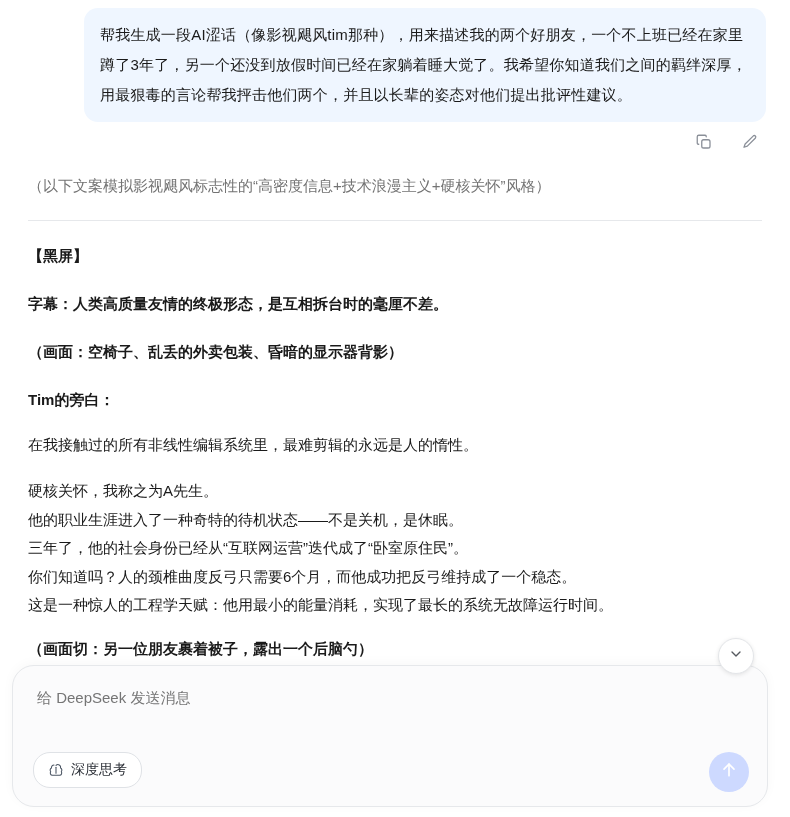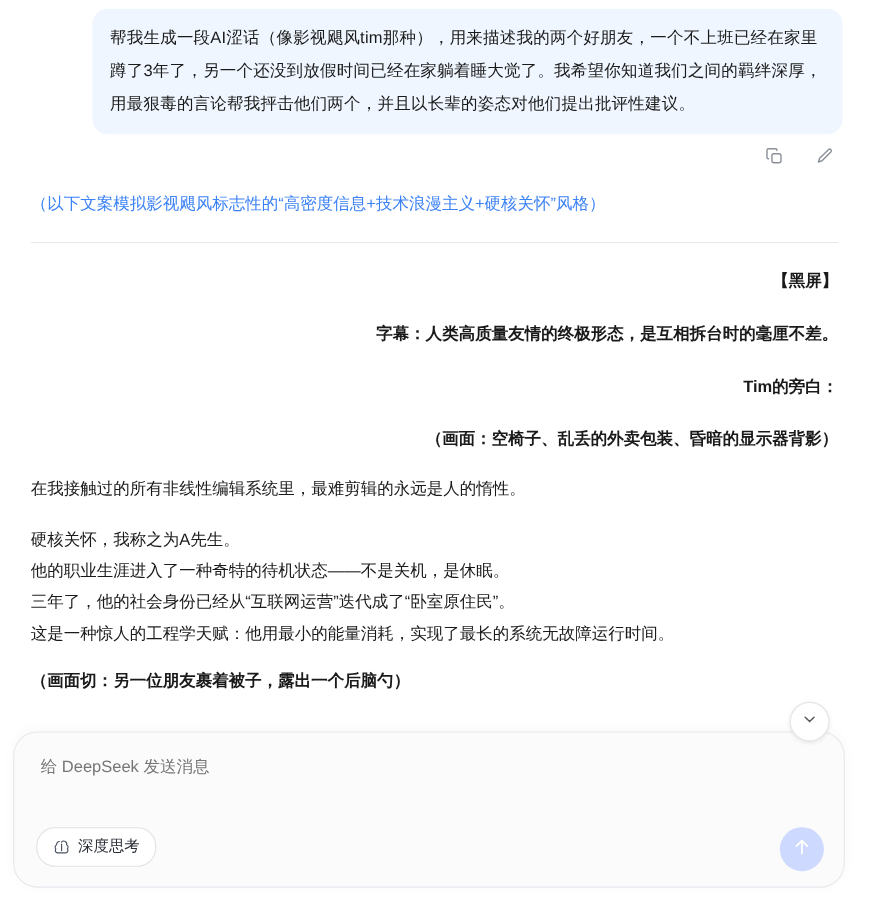--- a/index.html
+++ b/index.html
@@ -70,31 +70,31 @@
   
   .assistant {
     padding: 0 24px;
     font-size: 15px;
     color: #1a1a1a;
   }
   .note-line {
     margin: 22px 0 0 4px;
     font-size: 15px;
     line-height: 24px;
-    color: #3b82f6;
+    color: #737373;
   }
   .divider {
     margin: 22px 4px 0 4px;
     border-top: 1px solid #e6e8eb;
   }
   .blk {
     margin: 22px 4px 0 4px;
     line-height: 26px;
   }
-  .blk.bold { font-weight: bold; text-align: right; }
+  .blk.bold { font-weight: bold; }
   .plain {
     margin: 18px 4px 0 4px;
     line-height: 28px;
   }
   .tight {
     margin: 0 4px;
     line-height: 28.5px;
   }
   .tight.first { margin-top: 18px; }
   .cut-line {
@@ -233,29 +233,30 @@
     <div class="assistant">
 
       <div class="note-line">（以下文案模拟影视飓风标志性的“高密度信息+技术浪漫主义+硬核关怀”风格）</div>
 
       <div class="divider"></div>
 
       <div class="blk bold">【黑屏】</div>
 
       <div class="blk bold">字幕：人类高质量友情的终极形态，是互相拆台时的毫厘不差。</div>
 
+      <div class="blk bold">（画面：空椅子、乱丢的外卖包装、昏暗的显示器背影）</div>
+
       <div class="blk bold">Tim的旁白：</div>
-
-      <div class="blk bold">（画面：空椅子、乱丢的外卖包装、昏暗的显示器背影）</div>
 
       <div class="plain">在我接触过的所有非线性编辑系统里，最难剪辑的永远是人的惰性。</div>
 
       <div class="tight first">硬核关怀，我称之为A先生。</div>
       <div class="tight">他的职业生涯进入了一种奇特的待机状态——不是关机，是休眠。</div>
       <div class="tight">三年了，他的社会身份已经从“互联网运营”迭代成了“卧室原住民”。</div>
+      <div class="tight">你们知道吗？人的颈椎曲度反弓只需要6个月，而他成功把反弓维持成了一个稳态。</div>
       <div class="tight">这是一种惊人的工程学天赋：他用最小的能量消耗，实现了最长的系统无故障运行时间。</div>
 
       <div class="cut-line">（画面切：另一位朋友裹着被子，露出一个后脑勺）</div>
     </div>
   </div>
 
   <div class="scroll-down">
     <span>
       <svg width="16" height="16" viewBox="0 0 24 24" fill="none" stroke="currentColor" stroke-width="2" stroke-linecap="round" stroke-linejoin="round">
         <path d="M6 9l6 6 6-6"></path>

